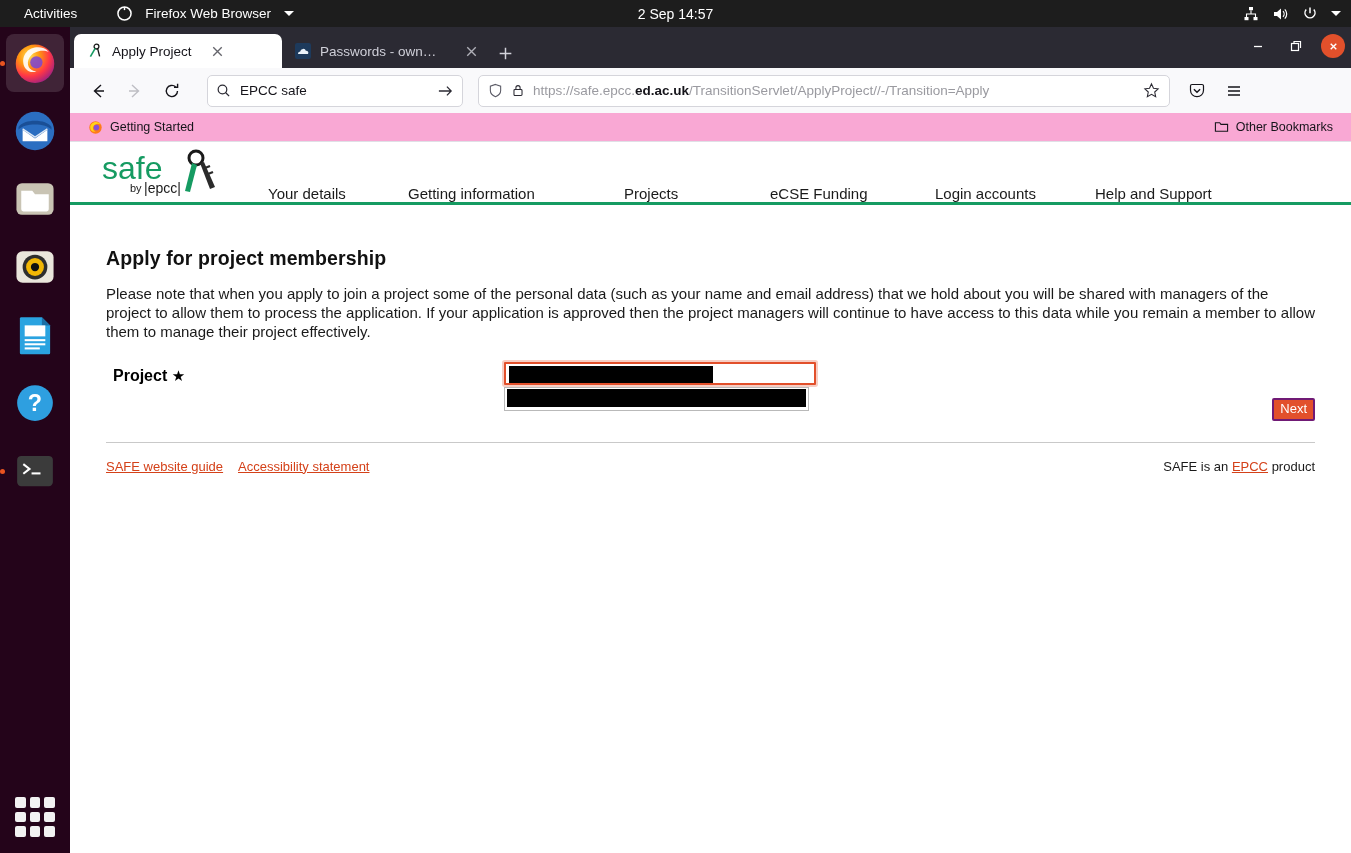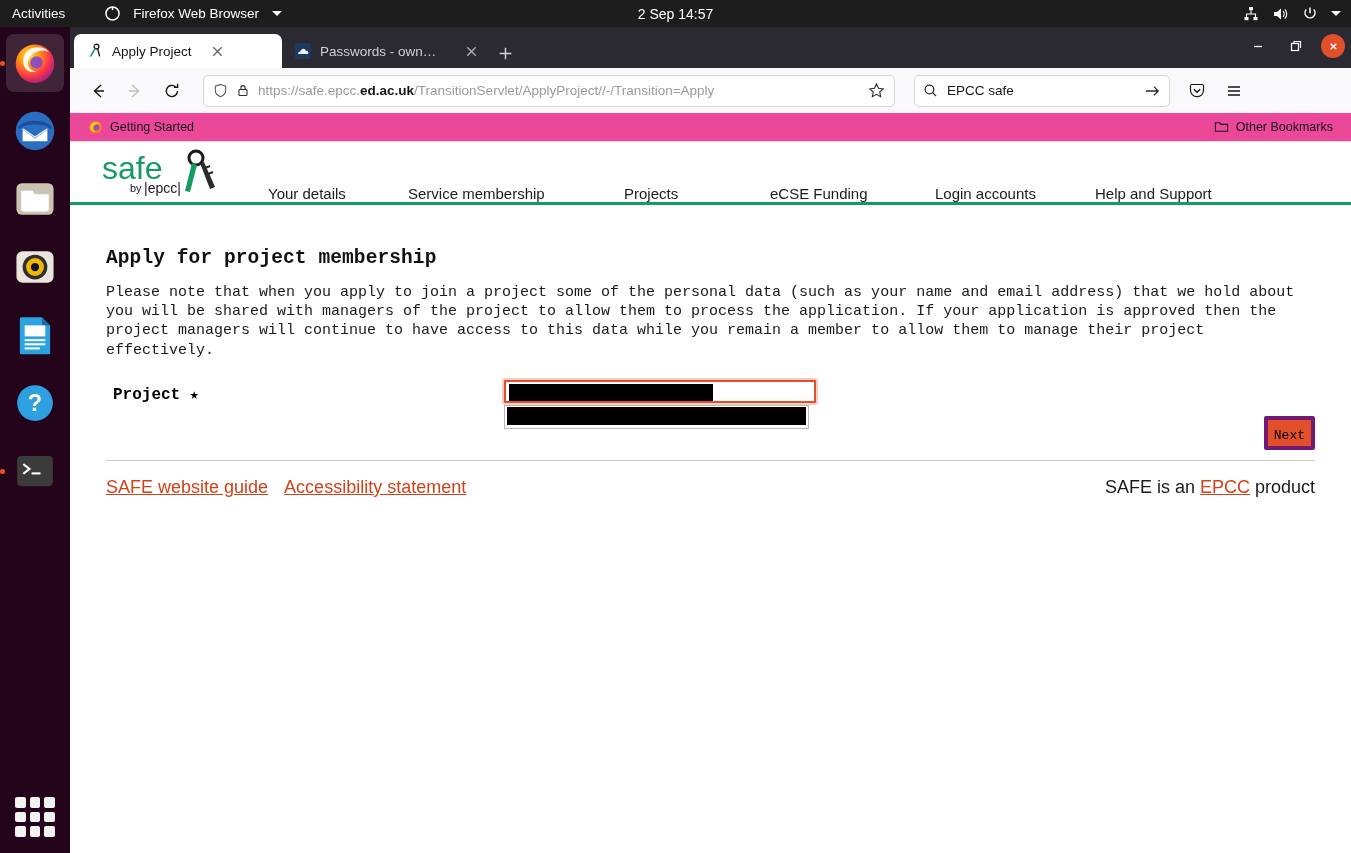--- a/index.html
+++ b/index.html
@@ -10,21 +10,21 @@
     background: #2c001e;
   }
 
   
   #topbar {
     position: absolute; top: 0; left: 0; width: 1351px; height: 27px;
     background: #1d1d1d; color: #ffffff;
     display: flex; align-items: center;
     font-size: 13.5px;
   }
-  #topbar .activities { margin-left: 12px; font-size: 13.5px; }
+  #topbar .activities { margin-left: 24px; font-size: 13.5px; }
   #topbar .appmenu { margin-left: 40px; display: flex; align-items: center; gap: 13px; }
   #topbar .clock {
     position: absolute; left: 0; right: 0; text-align: center;
     font-size: 14px; pointer-events: none;
   }
   #topbar .tray {
     position: absolute; right: 10px; display: flex; align-items: center; gap: 13px;
   }
   .ff-mini { width: 15px; height: 15px; display: inline-block; }
   .caret-d {
@@ -101,21 +101,21 @@
     flex: none; width: 256px; height: 32px; margin-left: 14px;
     background: #ffffff; border: 1px solid #d5d5db; border-radius: 5px;
     display: flex; align-items: center; padding: 0 8px; gap: 9px;
     font-size: 13.5px; color: #15141a;
   }
   #searchbar .sval { flex: 1; white-space: nowrap; overflow: hidden; }
   .navbtn.right { margin-left: 6px; }
 
   
   #bookmarks {
-    height: 29px; background: #ec4899; display: flex; align-items: center;
+    height: 29px; background: #f9a8d4; display: flex; align-items: center;
     padding: 0 12px; font-size: 12.5px; color: #15141a;
     border-bottom: 1px solid #e0e0e6;
   }
   .bm { display: flex; align-items: center; gap: 7px; padding: 2px 6px; border-radius: 4px; }
   #bookmarks .spacer { flex: 1; }
 
   
   #page { height: 711px; background: #ffffff; overflow: hidden; position: relative; }
   #sitehdr {
     height: 63px; display: flex; align-items: center;
@@ -125,21 +125,21 @@
   #logo { width: 130px; height: 52px; flex: none; }
   #nav { display: flex; align-items: center; margin-left: 38px; margin-top: 43px; }
   #nav a { font-size: 15px; color: #1a1a1a; text-decoration: none; white-space: nowrap; }
   #nav .n0 { width: 140px; }
   #nav .n1 { width: 216px; }
   #nav .n2 { width: 146px; }
   #nav .n3 { width: 165px; }
   #nav .n4 { width: 160px; }
   #nav .n5 { width: 150px; }
 
-  #main { padding: 42px 36px 0 36px; font-family: Liberation Mono, monospace; }
+  #main { padding: 42px 36px 0 36px; }
   h1#heading { font-size: 19.5px; font-weight: bold; color: #111; letter-spacing: .1px; }
   #intro {
     margin-top: 14px; font-size: 15px; line-height: 19.2px; color: #1a1a1a;
     max-width: 1232px;
   }
 
   #formrow { margin-top: 20px; position: relative; height: 58px; }
   #plabel { font-size: 16px; font-weight: bold; color: #000000; position: absolute; left: 7px; top: 5px; }
   #plabel .star { font-weight: normal; font-size: 15px; }
   #fieldwrap { position: absolute; left: 398px; top: 0; width: 312px; }
@@ -150,30 +150,30 @@
   }
   #projinput .redact { position: absolute; left: 3px; top: 2px; width: 204px; height: 17px; background: #000; }
   #projdrop {
     margin-top: 2px; height: 24px; border: 1px solid #b9b9b9; background: #fff;
     position: relative; overflow: hidden; width: 305px;
   }
   #projdrop .redact { position: absolute; left: 2px; top: 1px; width: 299px; height: 18px; background: #000; }
 
   #nextwrap { position: absolute; right: 0; top: 36px; }
   #nextbtn {
-    background: #e2502b; color: #000000; font-size: 13px;
-    border: 4px solid #701a75; padding: 8px 6px 3px 6px; border-radius: 2px;
+    background: #e2502b; color: #ffffff; font-size: 13px;
+    border: 2px solid #701a75; padding: 1px 6px 3px 6px; border-radius: 2px;
     display: inline-block; line-height: 15px;
   }
 
   #rulewrap { margin: 0 36px; }
   #hrule { border-top: 1px solid #c9c9c9; margin-top: 22px; }
 
   #footer {
-    display: flex; align-items: flex-start; padding: 16px 36px 0 36px; font-size: 18px;
+    display: flex; align-items: flex-start; padding: 16px 36px 0 36px; font-size: 13px;
   }
   #footer a { color: #d44119; text-decoration: underline; }
   #footer .left a { margin-right: 12px; }
   #footer .right { margin-left: auto; color: #1a1a1a; }
 </style>
 </head>
 <body>
 
 <div id="topbar">
   <div class="activities">Activities</div>
@@ -353,42 +353,42 @@
         <path d="M6 3 L12.5 9 L6 15 M3 9 L12.5 9" stroke="#bebec4" stroke-width="1.4" fill="none"></path>
       </svg>
     </div>
     <div class="navbtn">
       <svg width="18" height="18" viewBox="0 0 18 18">
         <path d="M14.5 9 a5.6 5.6 0 1 1-1.9-4.2" stroke="#15141a" stroke-width="1.4" fill="none"></path>
         <path d="M14.6 1.8 L14.6 5.3 L11 5.3" stroke="#15141a" stroke-width="1.4" fill="none"></path>
       </svg>
     </div>
 
-    <div id="urlbar">
-      <svg width="15" height="15" viewBox="0 0 16 16">
-        <path d="M8 1.5 L13.5 3.4 V8 c0 3.5-3 5.6-5.5 6.6 C5.5 13.6 2.5 11.5 2.5 8 V3.4 Z" fill="none" stroke="#5b5b66" stroke-width="1.15"></path>
-      </svg>
-      <svg width="14" height="15" viewBox="0 0 16 16">
-        <rect x="3.4" y="6.8" width="9.2" height="7" rx="1.1" fill="none" stroke="#2b2a33" stroke-width="1.2"></rect>
-        <path d="M5.6 6.8 V4.8 a2.4 2.4 0 0 1 4.8 0 V6.8" fill="none" stroke="#2b2a33" stroke-width="1.2"></path>
-      </svg>
-      <span class="urltext"><span>https://safe.epcc.</span><b>ed.ac.uk</b><span>/TransitionServlet/ApplyProject//-/Transition=Apply</span></span>
-      <svg width="17" height="17" viewBox="0 0 18 18">
-        <path d="M9 2 L11.1 6.6 L16 7.2 L12.4 10.6 L13.4 15.5 L9 13.1 L4.6 15.5 L5.6 10.6 L2 7.2 L6.9 6.6 Z" fill="none" stroke="#2b2a33" stroke-width="1.15"></path>
-      </svg>
-    </div>
-
     <div id="searchbar">
       <svg width="15" height="15" viewBox="0 0 16 16">
         <circle cx="6.9" cy="6.9" r="4.6" fill="none" stroke="#2b2a33" stroke-width="1.3"></circle>
         <path d="M10.4 10.4 L14 14" stroke="#2b2a33" stroke-width="1.4"></path>
       </svg>
       <span class="sval" title="Search with Google or enter address">EPCC safe</span>
       <svg width="17" height="16" viewBox="0 0 18 16">
         <path d="M2 8 L15 8 M10.5 3.4 L15 8 L10.5 12.6" stroke="#2b2a33" stroke-width="1.35" fill="none"></path>
+      </svg>
+    </div>
+
+    <div id="urlbar">
+      <svg width="15" height="15" viewBox="0 0 16 16">
+        <path d="M8 1.5 L13.5 3.4 V8 c0 3.5-3 5.6-5.5 6.6 C5.5 13.6 2.5 11.5 2.5 8 V3.4 Z" fill="none" stroke="#5b5b66" stroke-width="1.15"></path>
+      </svg>
+      <svg width="14" height="15" viewBox="0 0 16 16">
+        <rect x="3.4" y="6.8" width="9.2" height="7" rx="1.1" fill="none" stroke="#2b2a33" stroke-width="1.2"></rect>
+        <path d="M5.6 6.8 V4.8 a2.4 2.4 0 0 1 4.8 0 V6.8" fill="none" stroke="#2b2a33" stroke-width="1.2"></path>
+      </svg>
+      <span class="urltext"><span>https://safe.epcc.</span><b>ed.ac.uk</b><span>/TransitionServlet/ApplyProject//-/Transition=Apply</span></span>
+      <svg width="17" height="17" viewBox="0 0 18 18">
+        <path d="M9 2 L11.1 6.6 L16 7.2 L12.4 10.6 L13.4 15.5 L9 13.1 L4.6 15.5 L5.6 10.6 L2 7.2 L6.9 6.6 Z" fill="none" stroke="#2b2a33" stroke-width="1.15"></path>
       </svg>
     </div>
 
     <div class="navbtn right">
       <svg width="18" height="18" viewBox="0 0 18 18">
         <path d="M2.5 4 a1.5 1.5 0 0 1 1.5-1.5 h10 A1.5 1.5 0 0 1 15.5 4 v4.2 c0 3.6-2.9 6.5-6.5 6.5 S2.5 11.8 2.5 8.2 Z" fill="none" stroke="#15141a" stroke-width="1.2"></path>
         <path d="M5.9 7.2 L9 10.2 L12.1 7.2" fill="none" stroke="#15141a" stroke-width="1.4"></path>
       </svg>
     </div>
     <div class="navbtn">
@@ -424,21 +424,21 @@
         <text x="30" y="46" font-family="Liberation Sans, sans-serif" font-size="11" fill="#1a1a1a">by</text>
         <text x="44" y="47" font-family="Liberation Sans, sans-serif" font-size="14" fill="#1a1a1a">|epcc|</text>
         <circle cx="96" cy="12" r="7" fill="none" stroke="#1a1a1a" stroke-width="3"></circle>
         <path d="M92 17 L85 45 L90 46 L97 19 Z" fill="#169b62"></path>
         <path d="M100 17 L110 43 L115 41 L104 16 Z" fill="#2b2b2b"></path>
         <path d="M105 22 L110 20 M108 28 L113 26" stroke="#2b2b2b" stroke-width="2.4"></path>
       </svg>
 
       <div id="nav">
         <a class="n0" href="#">Your details</a>
-        <a class="n1" href="#">Service membership</a>
+        <a class="n1" href="#">Getting information</a>
         <a class="n2" href="#">Projects</a>
         <a class="n3" href="#">eCSE Funding</a>
         <a class="n4" href="#">Login accounts</a>
         <a class="n5" href="#">Help and Support</a>
       </div>
     </div>
 
     <div id="main">
       <h1 id="heading">Apply for project membership</h1>
       <p id="intro">Please note that when you apply to join a project some of the personal data (such as your name and email address) that we hold about you will be shared with managers of the project to allow them to process the application. If your application is approved then the project managers will continue to have access to this data while you remain a member to allow them to manage their project effectively.</p>

